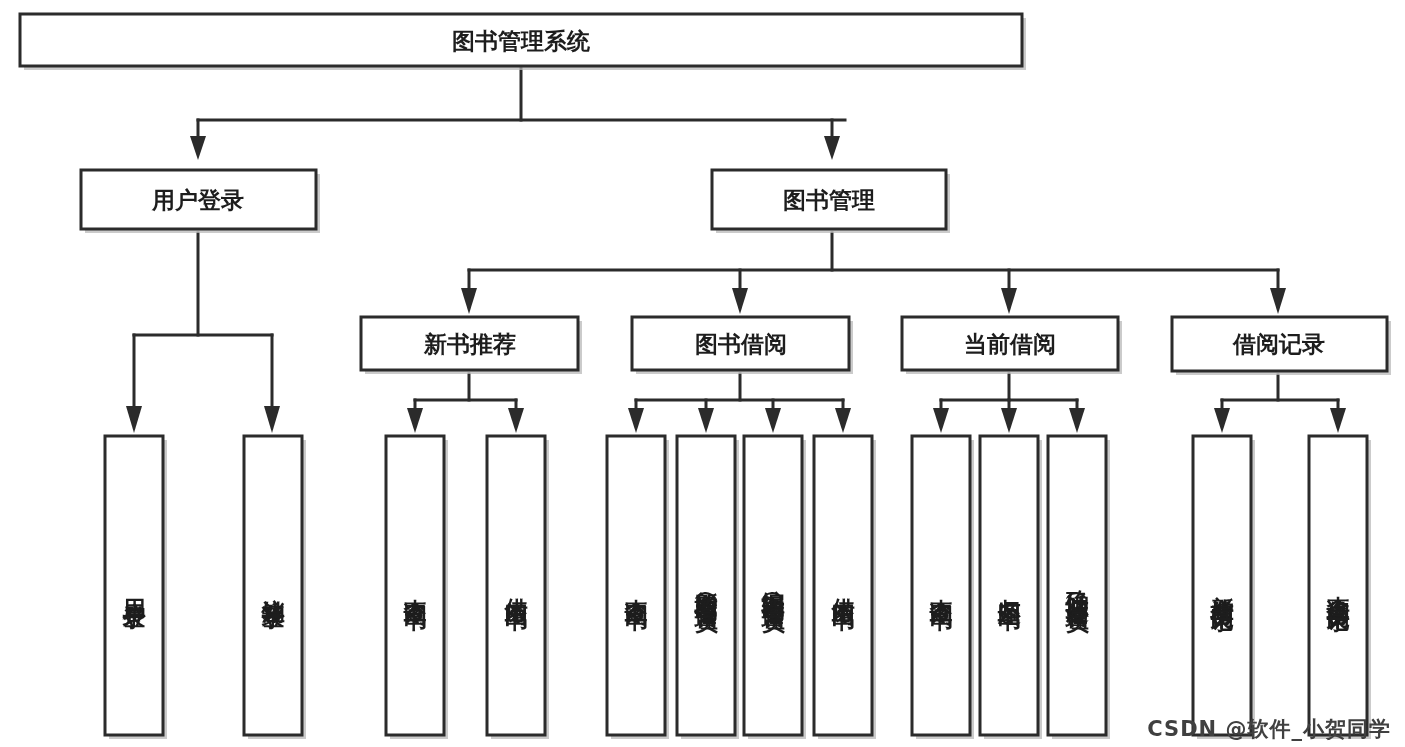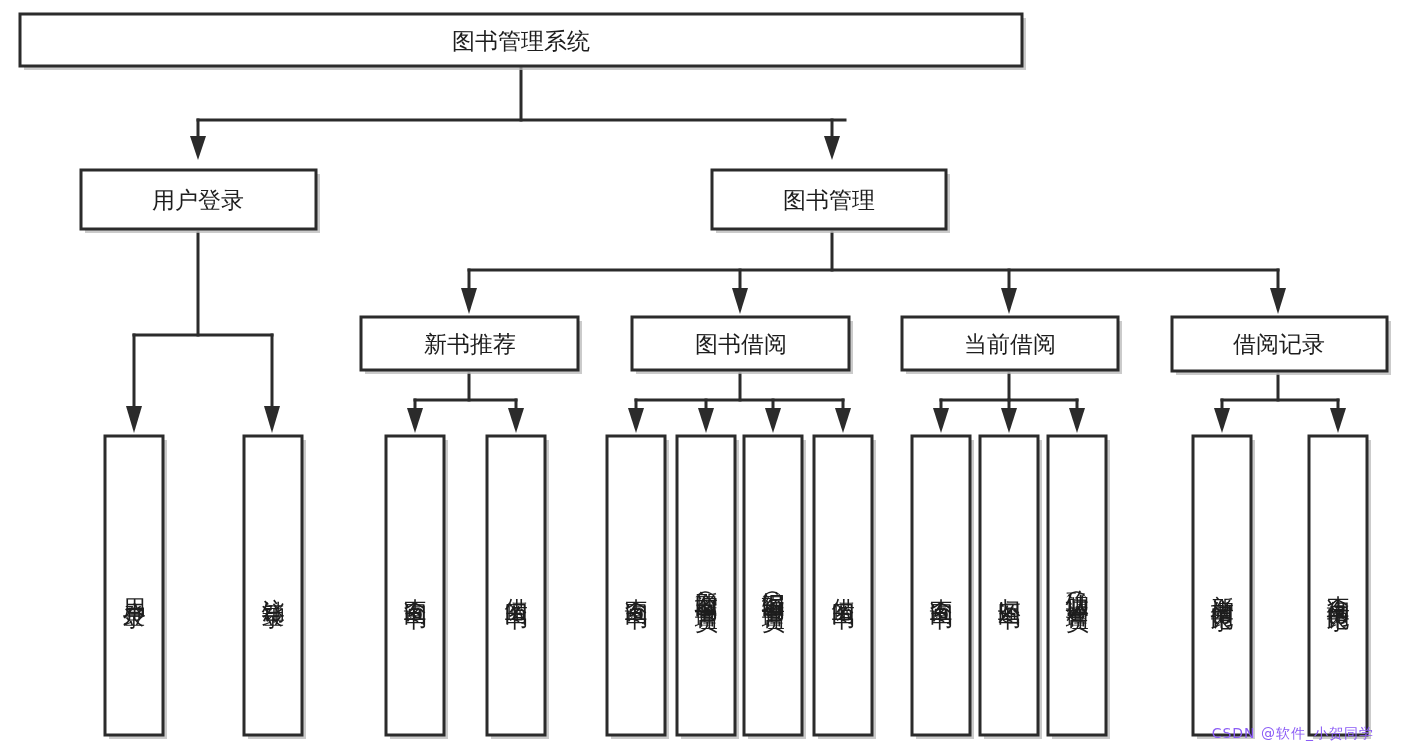--- a/index.html
+++ b/index.html
@@ -11,20 +11,21 @@
     width: 1405px;
     height: 747px;
     font-family: "DejaVu Sans", "Liberation Sans", sans-serif;
     overflow: hidden;
   }
   #diagram-root {
     position: relative;
     width: 1405px;
     height: 747px;
     background: #ffffff;
+    font-weight: bold;
   }
   svg.diagram-canvas {
     position: absolute;
     top: 0;
     left: 0;
     width: 1405px;
     height: 747px;
   }
   .node-box {
     fill: #ffffff;
@@ -61,25 +62,25 @@
     font-family: "DejaVu Sans", "Liberation Sans", sans-serif;
     font-size: 23px;
     line-height: 1.28;
     letter-spacing: 3px;
     color: #1d1d1d;
     white-space: nowrap;
     pointer-events: none;
   }
   .watermark {
     position: absolute;
-    right: 31px;
+    right: 14px;
     bottom: 4px;
     font-family: "DejaVu Sans", "Liberation Sans", sans-serif;
-    font-size: 14px;
-    color: #8b5cf6;
+    font-size: 21px;
+    color: #404040;
     letter-spacing: 1px;
     white-space: nowrap;
   }
 </style>
 </head>
 <body>
 
 <div id="diagram-root">
 
   <svg class="diagram-canvas" viewBox="0 0 1405 747">

